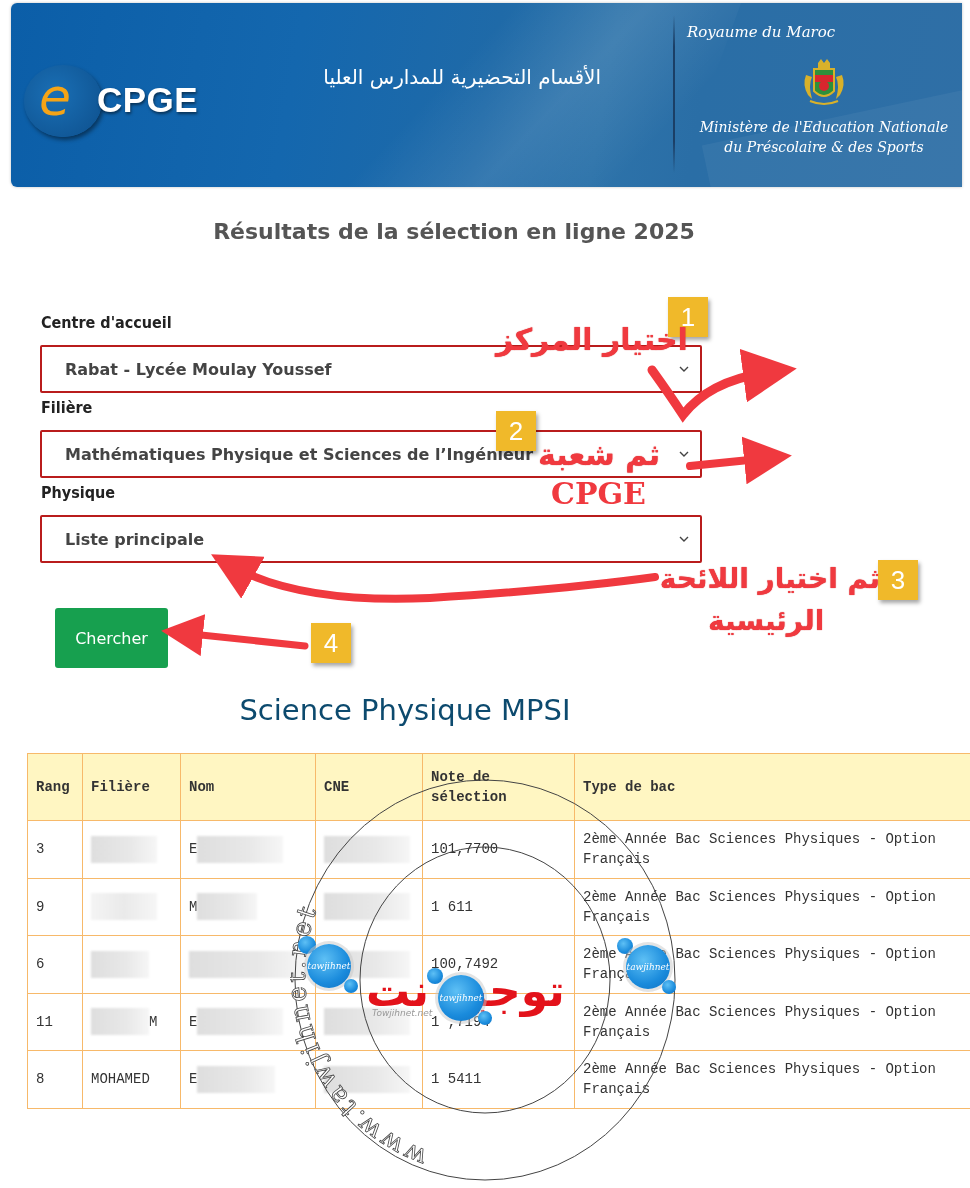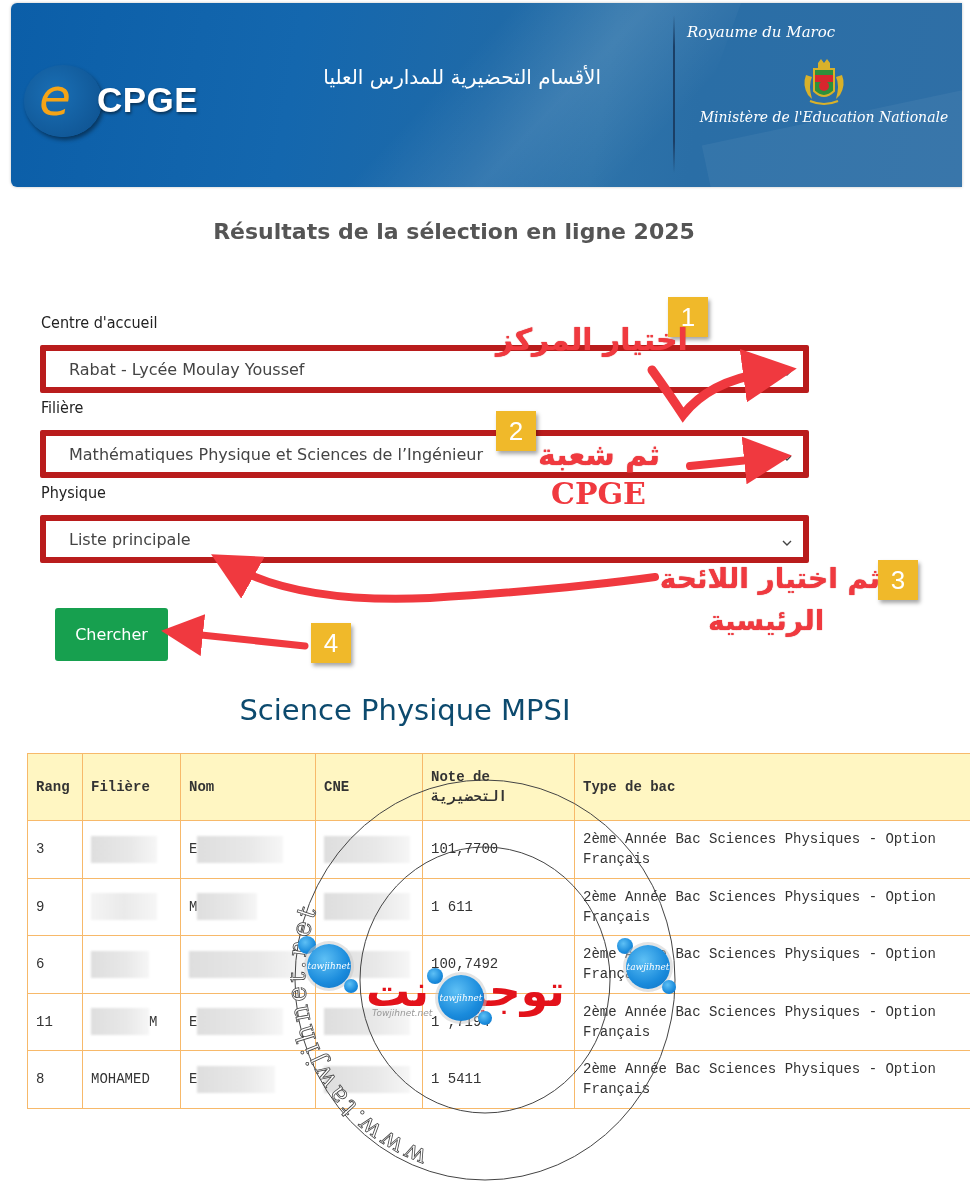--- a/index.html
+++ b/index.html
@@ -50,47 +50,47 @@
     background: linear-gradient(to bottom, rgba(20,50,90,0), #1b3f66 20%, #1b3f66 80%, rgba(20,50,90,0));
   }
   .banner-royaume {
     position: absolute; left: 676px; top: 20px; width: 275px; text-align: left;
     font-family: "DejaVu Serif", serif; font-style: italic; font-size: 15px; color: #fff;
   }
   .coat {
     position: absolute; left: 785px; top: 52px; width: 56px; height: 56px;
   }
   .banner-ministere {
-    position: absolute; left: 668px; top: 104px; width: 290px; text-align: center;
+    position: absolute; left: 668px; top: 114px; width: 290px; text-align: center;
     font-family: "DejaVu Serif", serif; font-style: italic; font-size: 14px; color: #fff; line-height: 20px;
     white-space: nowrap;
   }
 
   
   .page-title {
     position: absolute; left: 0; top: 219px; width: 908px; text-align: center;
     font-family: "DejaVu Sans", sans-serif; font-weight: bold; font-size: 22px; color: #555;
   }
 
   
   .field-label {
     position: absolute; left: 41px; font-family: "DejaVu Sans Condensed", "DejaVu Sans", sans-serif;
-    font-weight: normal; font-size: 16px; color: #222;
+    font-weight: bold; font-size: 16px; color: #222;
   }
   .select {
-    position: absolute; left: 40px; width: 769px; height: 48px;
-    border: 6px solid #b91c1c; background: #fff; border-radius: 2px;
+    position: absolute; left: 40px; width: 662px; height: 48px;
+    border: 2px solid #b91c1c; background: #fff; border-radius: 2px;
     display: flex; align-items: center; padding-left: 23px;
-    font-family: "DejaVu Sans", sans-serif; font-size: 16px; color: #444;
+    font-family: "DejaVu Sans", sans-serif; font-size: 16px; color: #444; font-weight: bold;
   }
   .select .chev {
     position: absolute; right: 8px; top: 14px; width: 16px; height: 16px;
   }
   .btn-search {
-    position: absolute; left: 55px; top: 608px; width: 113px; height: 53px;
+    position: absolute; left: 55px; top: 608px; width: 113px; height: 60px;
     background: #17a04f; border-radius: 3px; color: #fff;
     font-family: "DejaVu Sans", sans-serif; font-size: 16px;
     display: flex; align-items: center; justify-content: center; border: none;
   }
 
   
   .anno-badge {
     position: absolute; width: 40px; height: 40px; background: #f0b92a;
     color: #fff; font-family: "Liberation Sans", sans-serif; font-size: 26px;
     display: flex; align-items: center; justify-content: center;
@@ -172,20 +172,21 @@
     <path d="M10 20 Q6 30 12 40 L16 44 Q12 30 16 22 Z" fill="#d8b12a"></path>
     <path d="M46 20 Q50 30 44 40 L40 44 Q44 30 40 22 Z" fill="#d8b12a"></path>
     <path d="M18 14 L38 14 L38 36 Q28 46 18 36 Z" fill="#2f8f3a" stroke="#d8b12a" stroke-width="2"></path>
     <rect x="19" y="20" width="18" height="7" fill="#d7262e"></rect>
     <circle cx="28" cy="31" r="5" fill="#d7262e"></circle>
     <path d="M22 8 L25 4 L28 8 L31 4 L34 8 L34 13 L22 13 Z" fill="#d8b12a"></path>
     <path d="M14 46 Q28 52 42 46" stroke="#d8b12a" stroke-width="2" fill="none"></path>
   </svg>
   <div class="banner-ministere">
     <div>Ministère de l'Education Nationale</div>
+    <div>du Préscolaire &amp; des Sports</div>
   </div>
 </div>
 
 <div class="page-title">Résultats de la sélection en ligne 2025</div>
 
 <div class="field-label" style="top:313px;">Centre d'accueil</div>
 <div class="select" style="top:345px;">
   <span>Rabat - Lycée Moulay Youssef</span>
   <svg class="chev" viewBox="0 0 16 16">
       <path d="M4 6 L8 10 L12 6" stroke="#444" stroke-width="1.4" fill="none"></path>
@@ -249,21 +250,21 @@
       <col style="width:107px">
       <col style="width:152px">
       <col>
   </colgroup>
   <thead>
     <tr>
       <th>Rang</th>
       <th>Filière</th>
       <th>Nom</th>
       <th>CNE</th>
-      <th style="line-height:20px;">Note de التحضيرية</th>
+      <th style="line-height:20px;">Note de sélection</th>
       <th>Type de bac</th>
     </tr>
   </thead>
   <tbody>
     <tr>
       <td>3</td>
       <td><span class="blur" style="width:66px"></span></td>
       <td><span class="blur-pre">E</span><span class="blur" style="width:86px"></span></td>
       <td><span class="blur" style="width:86px"></span></td>
       <td>101,7700</td>

